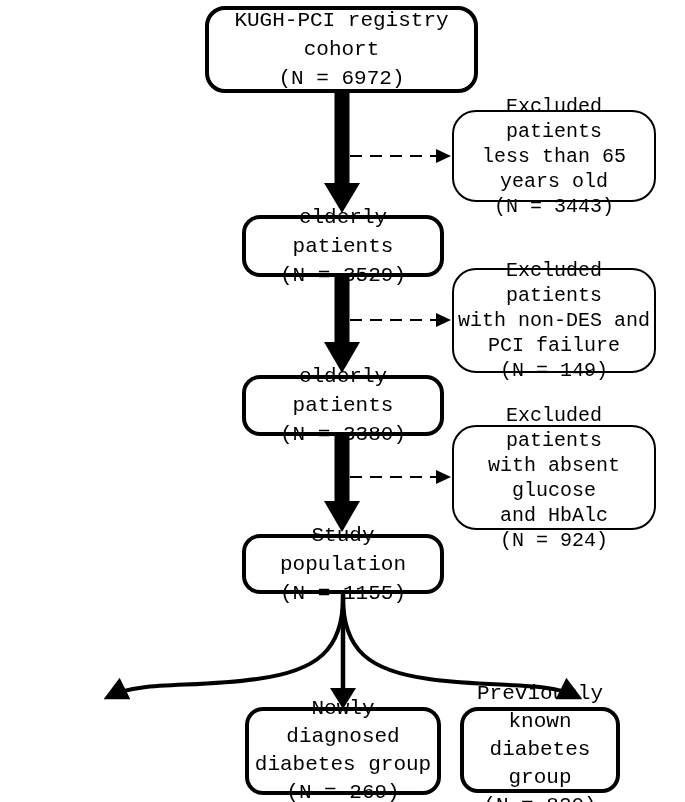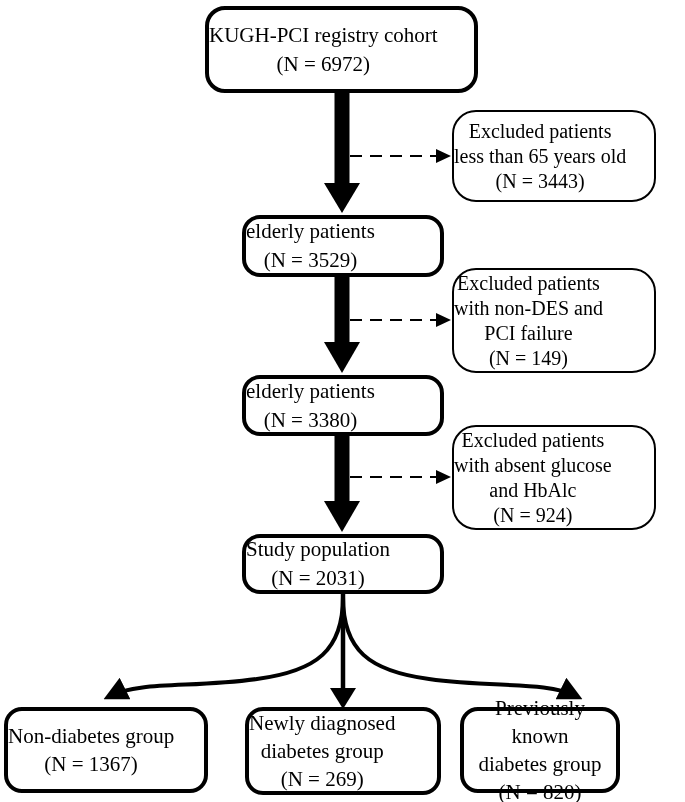--- a/index.html
+++ b/index.html
@@ -25,20 +25,21 @@
   .node {
     position: absolute;
     box-sizing: border-box;
     background: #ffffff;
     border: 4px solid #000000;
     border-radius: 18px;
     display: flex;
     align-items: center;
     justify-content: flex-start;
     text-align: center;
+    font-family: Liberation Mono, monospace;
   }
   .node.thin {
     border-width: 2px;
     border-radius: 24px;
   }
   .node-text {
     white-space: pre-line;
     font-size: 21px;
     line-height: 29px;
   }
@@ -120,21 +121,21 @@
 (N = 3529)</div>
   </div>
 
   <div class="node" style="left:242px; top:375px; width:202px; height:61px;">
     <div class="node-text">elderly patients
 (N = 3380)</div>
   </div>
 
   <div class="node" style="left:242px; top:534px; width:202px; height:60px;">
     <div class="node-text">Study population
-(N = 2031)</div>
+(N = 1155)</div>
   </div>
 
   <div class="node thin" style="left:452px; top:110px; width:204px; height:92px;">
     <div class="node-text">Excluded patients
 less than 65 years old
 (N = 3443)</div>
   </div>
 
   <div class="node thin" style="left:452px; top:268px; width:204px; height:105px;">
     <div class="node-text">Excluded patients
@@ -143,24 +144,20 @@
 (N = 149)</div>
   </div>
 
   <div class="node thin" style="left:452px; top:425px; width:204px; height:105px;">
     <div class="node-text">Excluded patients
 with absent glucose
 and HbAlc
 (N = 924)</div>
   </div>
 
-  <div class="node bottom" style="left:4px; top:707px; width:204px; height:86px;">
-    <div class="node-text">Non-diabetes group
-(N = 1367)</div>
-  </div>
 
   <div class="node bottom" style="left:245px; top:707px; width:196px; height:88px;">
     <div class="node-text">Newly diagnosed
 diabetes group
 (N = 269)</div>
   </div>
 
   <div class="node bottom" style="left:460px; top:707px; width:160px; height:86px;">
     <div class="node-text">Previously known
 diabetes group

